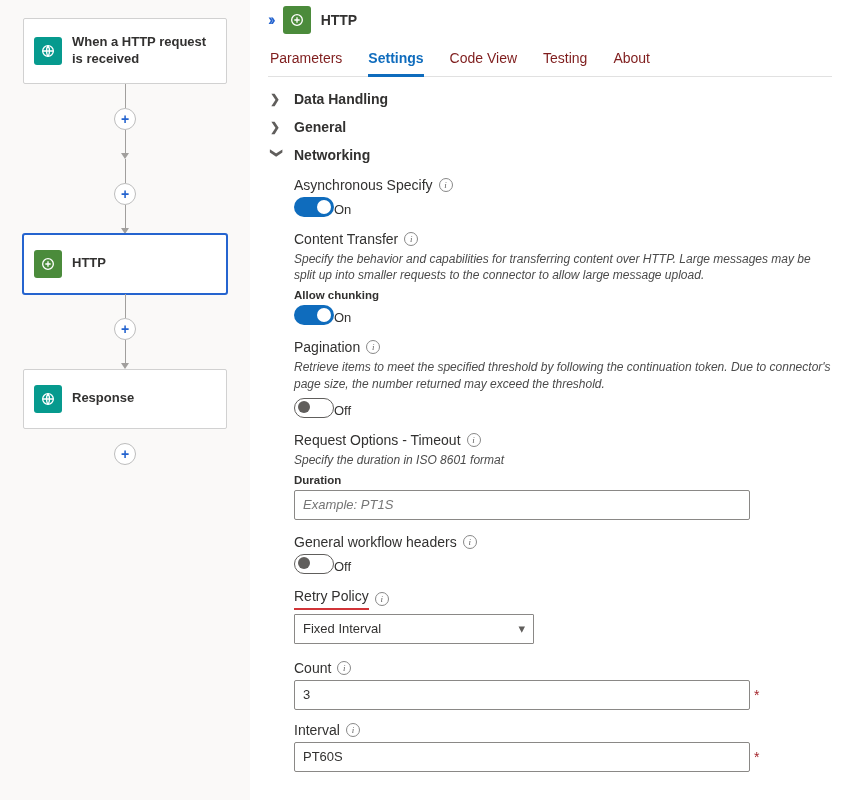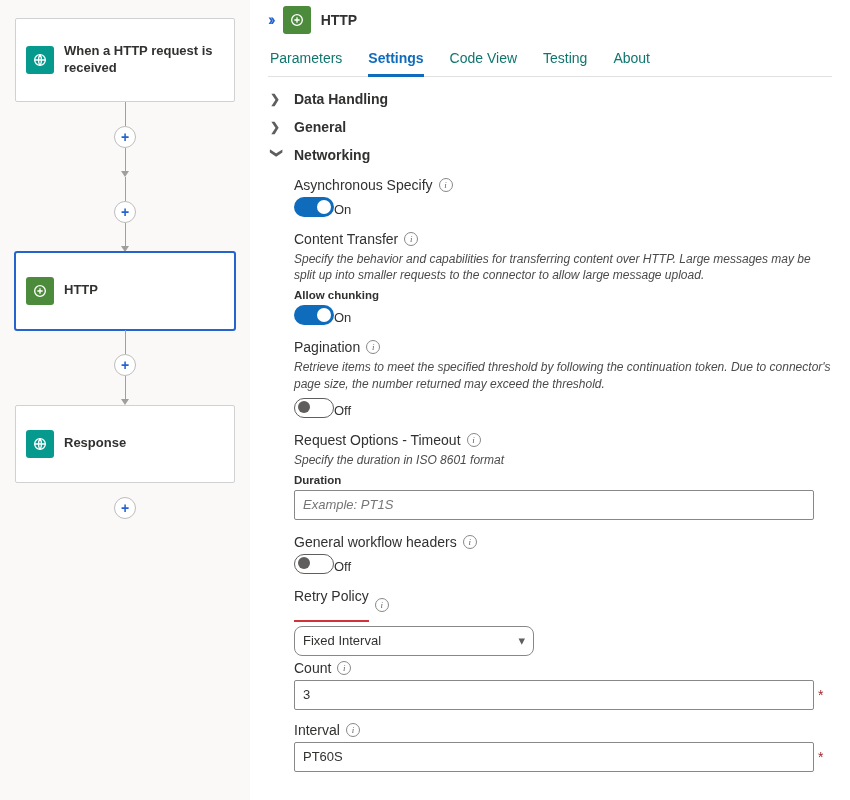--- a/index.html
+++ b/index.html
@@ -2,66 +2,66 @@
 <html><head>
 <meta charset="utf-8">
 <style>
   * { box-sizing: border-box; }
   html, body { margin:0; padding:0; font-family: "Segoe UI", Arial, sans-serif; font-size:13px; color:#323130; background:#fff; }
   #root { width:850px; height:800px; display:flex; overflow:hidden; position:relative; }
 
   
   .canvas { width:250px; height:100%; background:#faf9f8; padding:18px 0 0 0; position:relative; }
   .flow { display:flex; flex-direction:column; align-items:center; }
-  .card { width:220px; min-height:52px; border:1px solid #d1d1d1; border-radius:2px; background:#fff; display:flex; align-items:center; padding:24px 10px; gap:10px; }
+  .card { width:204px; min-height:52px; border:1px solid #d1d1d1; border-radius:2px; background:#fff; display:flex; align-items:center; padding:15px 10px; gap:10px; }
   .card.selected { outline:2px solid #2564cf; outline-offset:-1px; }
   .card-icon { width:28px; height:28px; border-radius:3px; display:flex; align-items:center; justify-content:center; color:#fff; flex-shrink:0; }
   .ic-teal { background:#069a8e; }
   .ic-purple { background:#8764b8; }
   .ic-green { background:#4b8b3b; }
   .card-label { font-size:13px; font-weight:600; line-height:1.3; }
   .stroke { width:1px; height:24px; background:#a19f9d; }
   .arrowhead { width:0; height:0; border-left:4px solid transparent; border-right:4px solid transparent; border-top:6px solid #a19f9d; margin-top:-1px; }
   .plus { width:22px; height:22px; border:1px solid #bdbdbd; border-radius:11px; background:#fff; display:flex; align-items:center; justify-content:center; color:#2564cf; font-weight:600; font-size:14px; position:relative; z-index:1; }
   .compose-card { position:relative; }
   .purple-stripe { position:absolute; left:0; top:0; bottom:0; width:4px; background:#8764b8; border-radius:2px 0 0 2px; }
 
   
   .panel { flex:1; height:100%; padding:6px 18px 0 18px; overflow:hidden; position:relative; }
   .panel-header { display:flex; align-items:center; gap:10px; margin-bottom:8px; }
   .collapse-chev { color:#2564cf; font-size:16px; font-weight:700; letter-spacing:-3px; }
   .hdr-icon { width:28px; height:28px; border-radius:3px; background:#4b8b3b; display:flex; align-items:center; justify-content:center; color:#fff; }
   .hdr-title { font-size:14px; font-weight:600; }
 
   .tabs { display:flex; gap:26px; border-bottom:1px solid #e1e1e1; padding:0 0 0 2px; margin-bottom:8px; }
-  .tab { padding:8px 0 10px; font-size:14px; color:#0f766e; cursor:pointer; }
+  .tab { padding:8px 0 10px; font-size:14px; color:#7f1d1d; cursor:pointer; }
   .tab.active { color:#0f6cbd; font-weight:600; border-bottom:3px solid #0f6cbd; margin-bottom:-1px; padding-bottom:7px; }
 
   .sections { padding:0 0 0 2px; }
   .sect-row { display:flex; align-items:center; gap:10px; padding:6px 0; font-weight:600; font-size:14px; cursor:pointer; }
   .chev { width:14px; color:#605e5c; font-size:12px; display:inline-block; }
 
   .settings-body { padding:0 0 0 26px; }
   .setting-title { font-size:14px; margin:8px 0 4px; display:flex; align-items:center; gap:6px; }
   .setting-desc { font-size:12px; font-style:italic; color:#4b4b4b; line-height:1.35; margin:2px 0 6px; }
   .info-icon { width:14px; height:14px; border:1px solid #888; border-radius:50%; display:inline-flex; align-items:center; justify-content:center; font-size:9px; color:#666; font-style:italic; font-family:serif; }
   .toggle-row { display:flex; align-items:flex-end; gap:0; margin:4px 0 14px; }
   .toggle { width:40px; height:20px; border-radius:10px; position:relative; cursor:pointer; }
   .toggle.on { background:#0f6cbd; }
   .toggle.off { background:#fff; border:1px solid #605e5c; }
   .knob { width:14px; height:14px; border-radius:50%; background:#fff; position:absolute; top:3px; }
   .toggle.on .knob { right:3px; }
   .toggle.off .knob { left:3px; background:#605e5c; top:2px; width:12px; height:12px; }
 
   .sub-label { font-size:11.5px; font-weight:600; margin:4px 0 4px; }
-  .text-input { width:520px; height:30px; border:1px solid #8a8886; border-radius:2px; padding:4px 8px; font-size:13px; font-style:italic; color:#605e5c; background:#fff; }
-  .select { width:240px; height:30px; border:1px solid #8a8886; border-radius:8px; padding:4px 8px; font-size:13px; background:#fff; display:flex; align-items:center; justify-content:space-between; cursor:pointer; }
+  .text-input { width:456px; height:30px; border:1px solid #8a8886; border-radius:2px; padding:4px 8px; font-size:13px; font-style:italic; color:#605e5c; background:#fff; }
+  .select { width:240px; height:30px; border:1px solid #8a8886; border-radius:1px; padding:4px 8px; font-size:13px; background:#fff; display:flex; align-items:center; justify-content:space-between; cursor:pointer; }
   .req-star { color:#a4262c; font-size:14px; margin-left:4px; }
   .input-row { display:flex; align-items:center; }
-  .redline { display:inline-block; border-bottom:2px solid #d13438; padding-bottom:16px; }
+  .redline { display:inline-block; border-bottom:2px solid #d13438; padding-bottom:4px; }
 
   svg.glyph { width:16px; height:16px; }
 </style>
 </head>
 <body>
 
 <div id="root">
 
   <div class="canvas">
     <div class="flow">
@@ -215,21 +215,21 @@
       
       <div class="setting-title" style="margin-top:4px">
         <span class="redline">Retry Policy</span>
         <span class="info-icon">i</span>
       </div>
       <div class="select">
         <span>Fixed Interval</span>
         <span style="color:#605e5c">▾</span>
       </div>
 
-      <div class="setting-title" style="margin-top:4px">
+      <div class="setting-title" style="margin-top:16px">
         <span>Count</span>
         <span class="info-icon">i</span>
       </div>
       <div class="input-row">
         <input class="text-input" style="font-style: normal; color: rgb(50, 49, 48);" type="text" value="3">
         <span class="req-star">*</span>
       </div>
 
       <div class="setting-title" style="margin-top:12px">
         <span>Interval</span>

